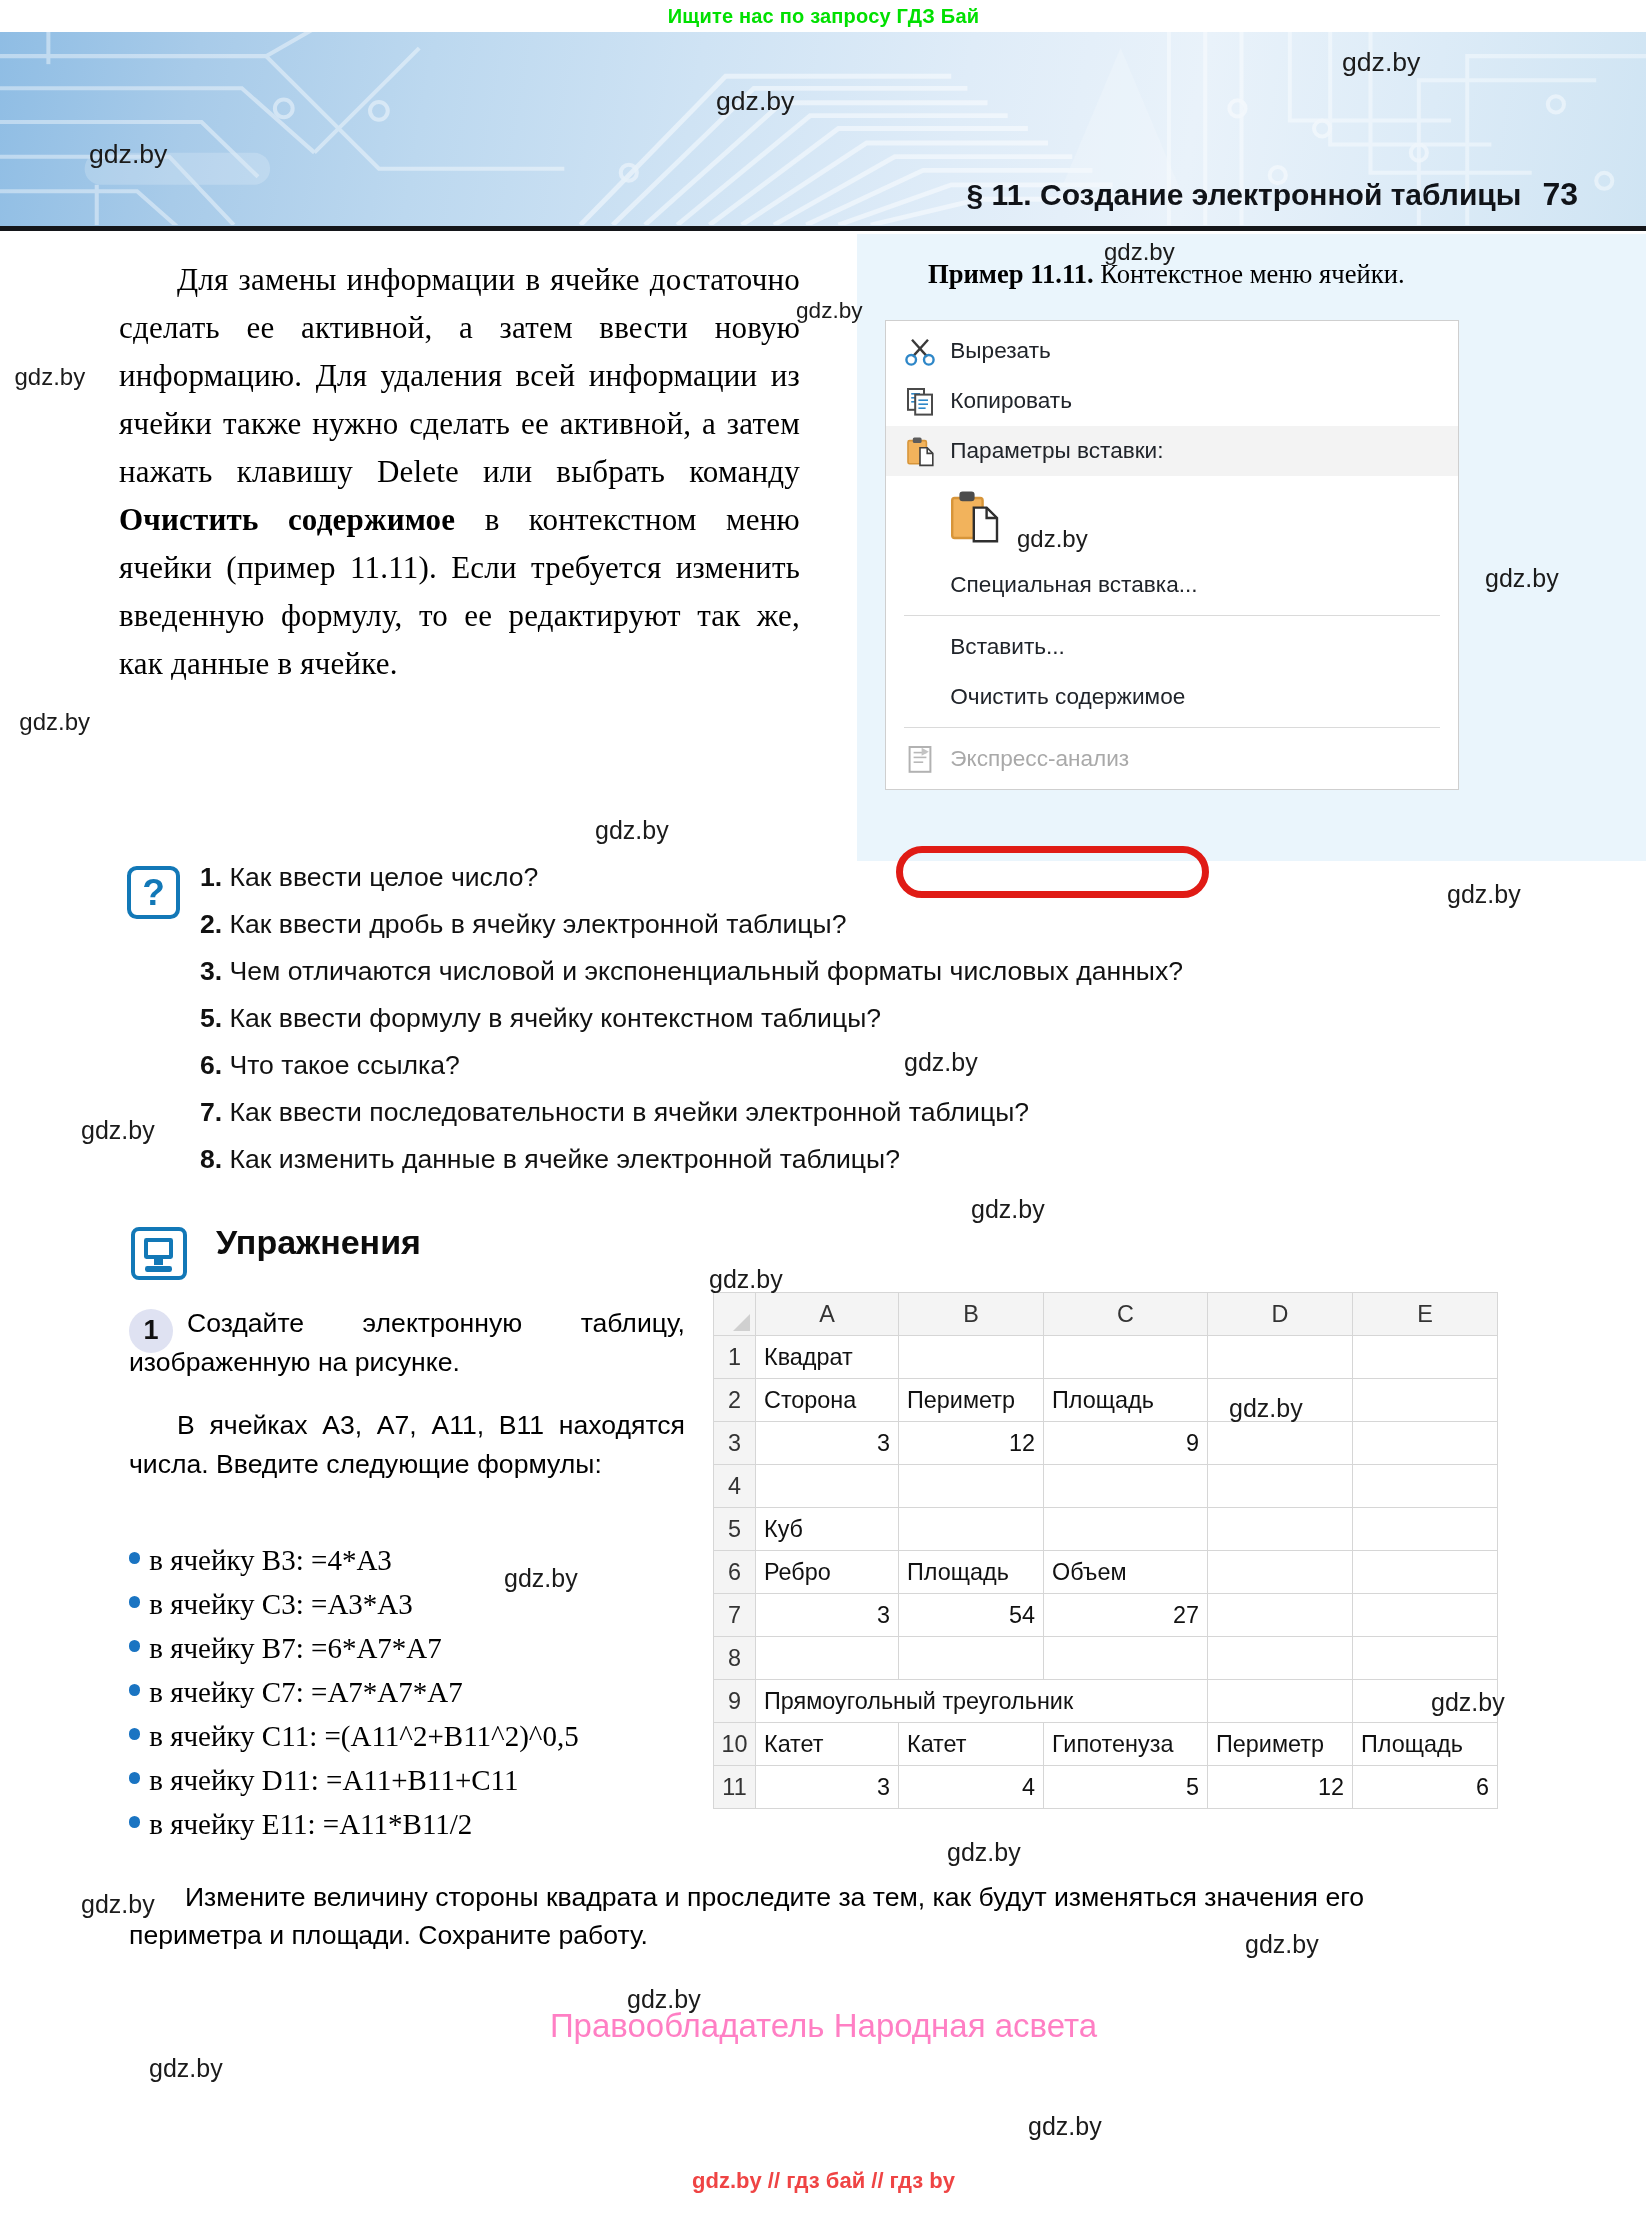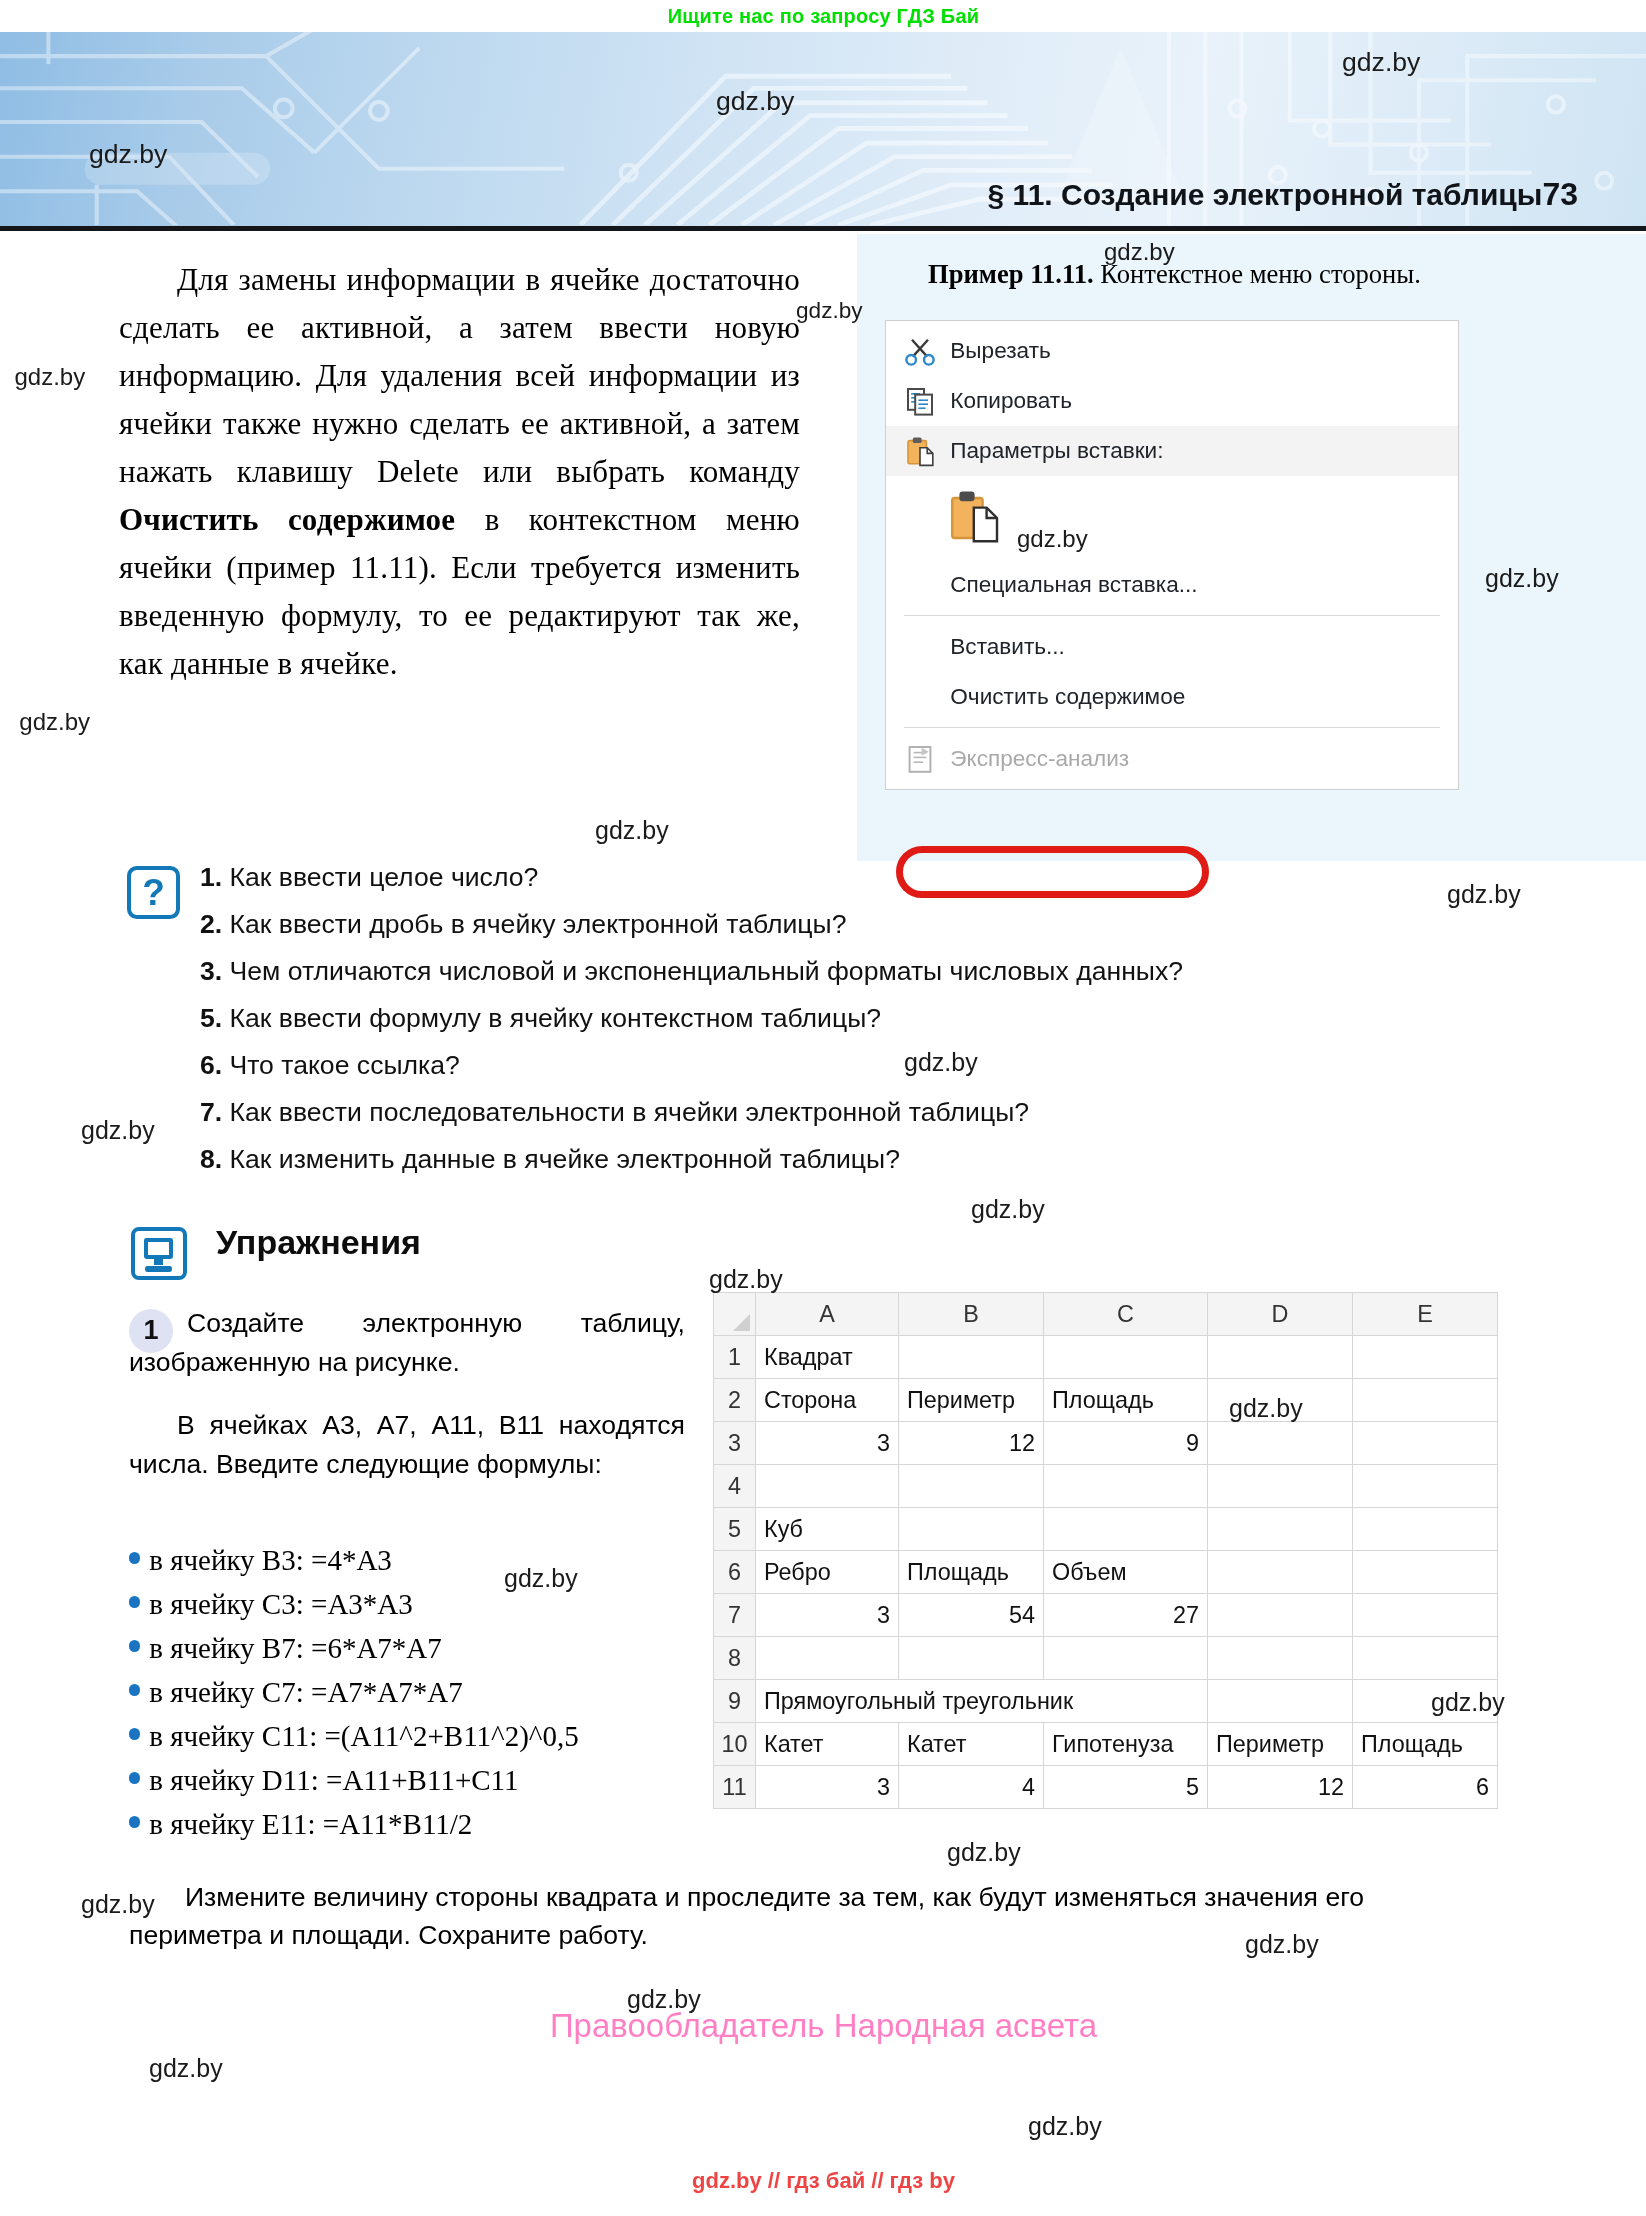--- a/index.html
+++ b/index.html
@@ -60,20 +60,21 @@
     width: 1647px;
     height: 193px;
     opacity: .55;
   }
   .header-title-wrap {
     position: absolute;
     right: 69px;
     bottom: 13px;
     display: flex;
     align-items: baseline;
+    gap: 21px;
     z-index: 3;
   }
   .header-title {
     font-family: "Liberation Sans", "DejaVu Sans", sans-serif;
     font-size: 30px;
     font-weight: 700;
     color: #101318;
     white-space: nowrap;
   }
   .header-pageno {
@@ -477,21 +478,21 @@
       <span class="header-title">§ 11. Создание электронной таблицы</span>
       <span class="header-pageno">73</span>
     </div>
   </div>
 
   <div class="body-col">
     <p class="body-par"><span>Для замены информации в ячейке достаточно сделать ее активной, а затем ввести новую информацию. Для удаления всей информации из ячейки также нужно сделать ее активной, а затем нажать клавишу Delete или выбрать команду </span><b>Очистить содержимое</b><span> в контекстном меню ячейки (пример 11.11). Если требуется изменить введенную формулу, то ее редактируют так же, как данные в ячейке.</span></p>
   </div>
 
   <div class="example-panel">
-    <div class="example-caption"><b>Пример 11.11.</b><span> Контекстное меню стороны.</span></div>
+    <div class="example-caption"><b>Пример 11.11.</b><span> Контекстное меню ячейки.</span></div>
 
     <div class="ctxmenu">
 
       <div class="ctx-item">
         <span class="ctx-icon">
           <svg width="32" height="32" viewBox="0 0 40 40">
             <line x1="10" y1="6" x2="29" y2="27" stroke="#3a3a3a" stroke-width="3"></line>
             <line x1="30" y1="6" x2="11" y2="27" stroke="#3a3a3a" stroke-width="3"></line>
             <circle cx="9" cy="31" r="6" fill="none" stroke="#2e87c8" stroke-width="3"></circle>
             <circle cx="31" cy="31" r="6" fill="none" stroke="#2e87c8" stroke-width="3"></circle>

